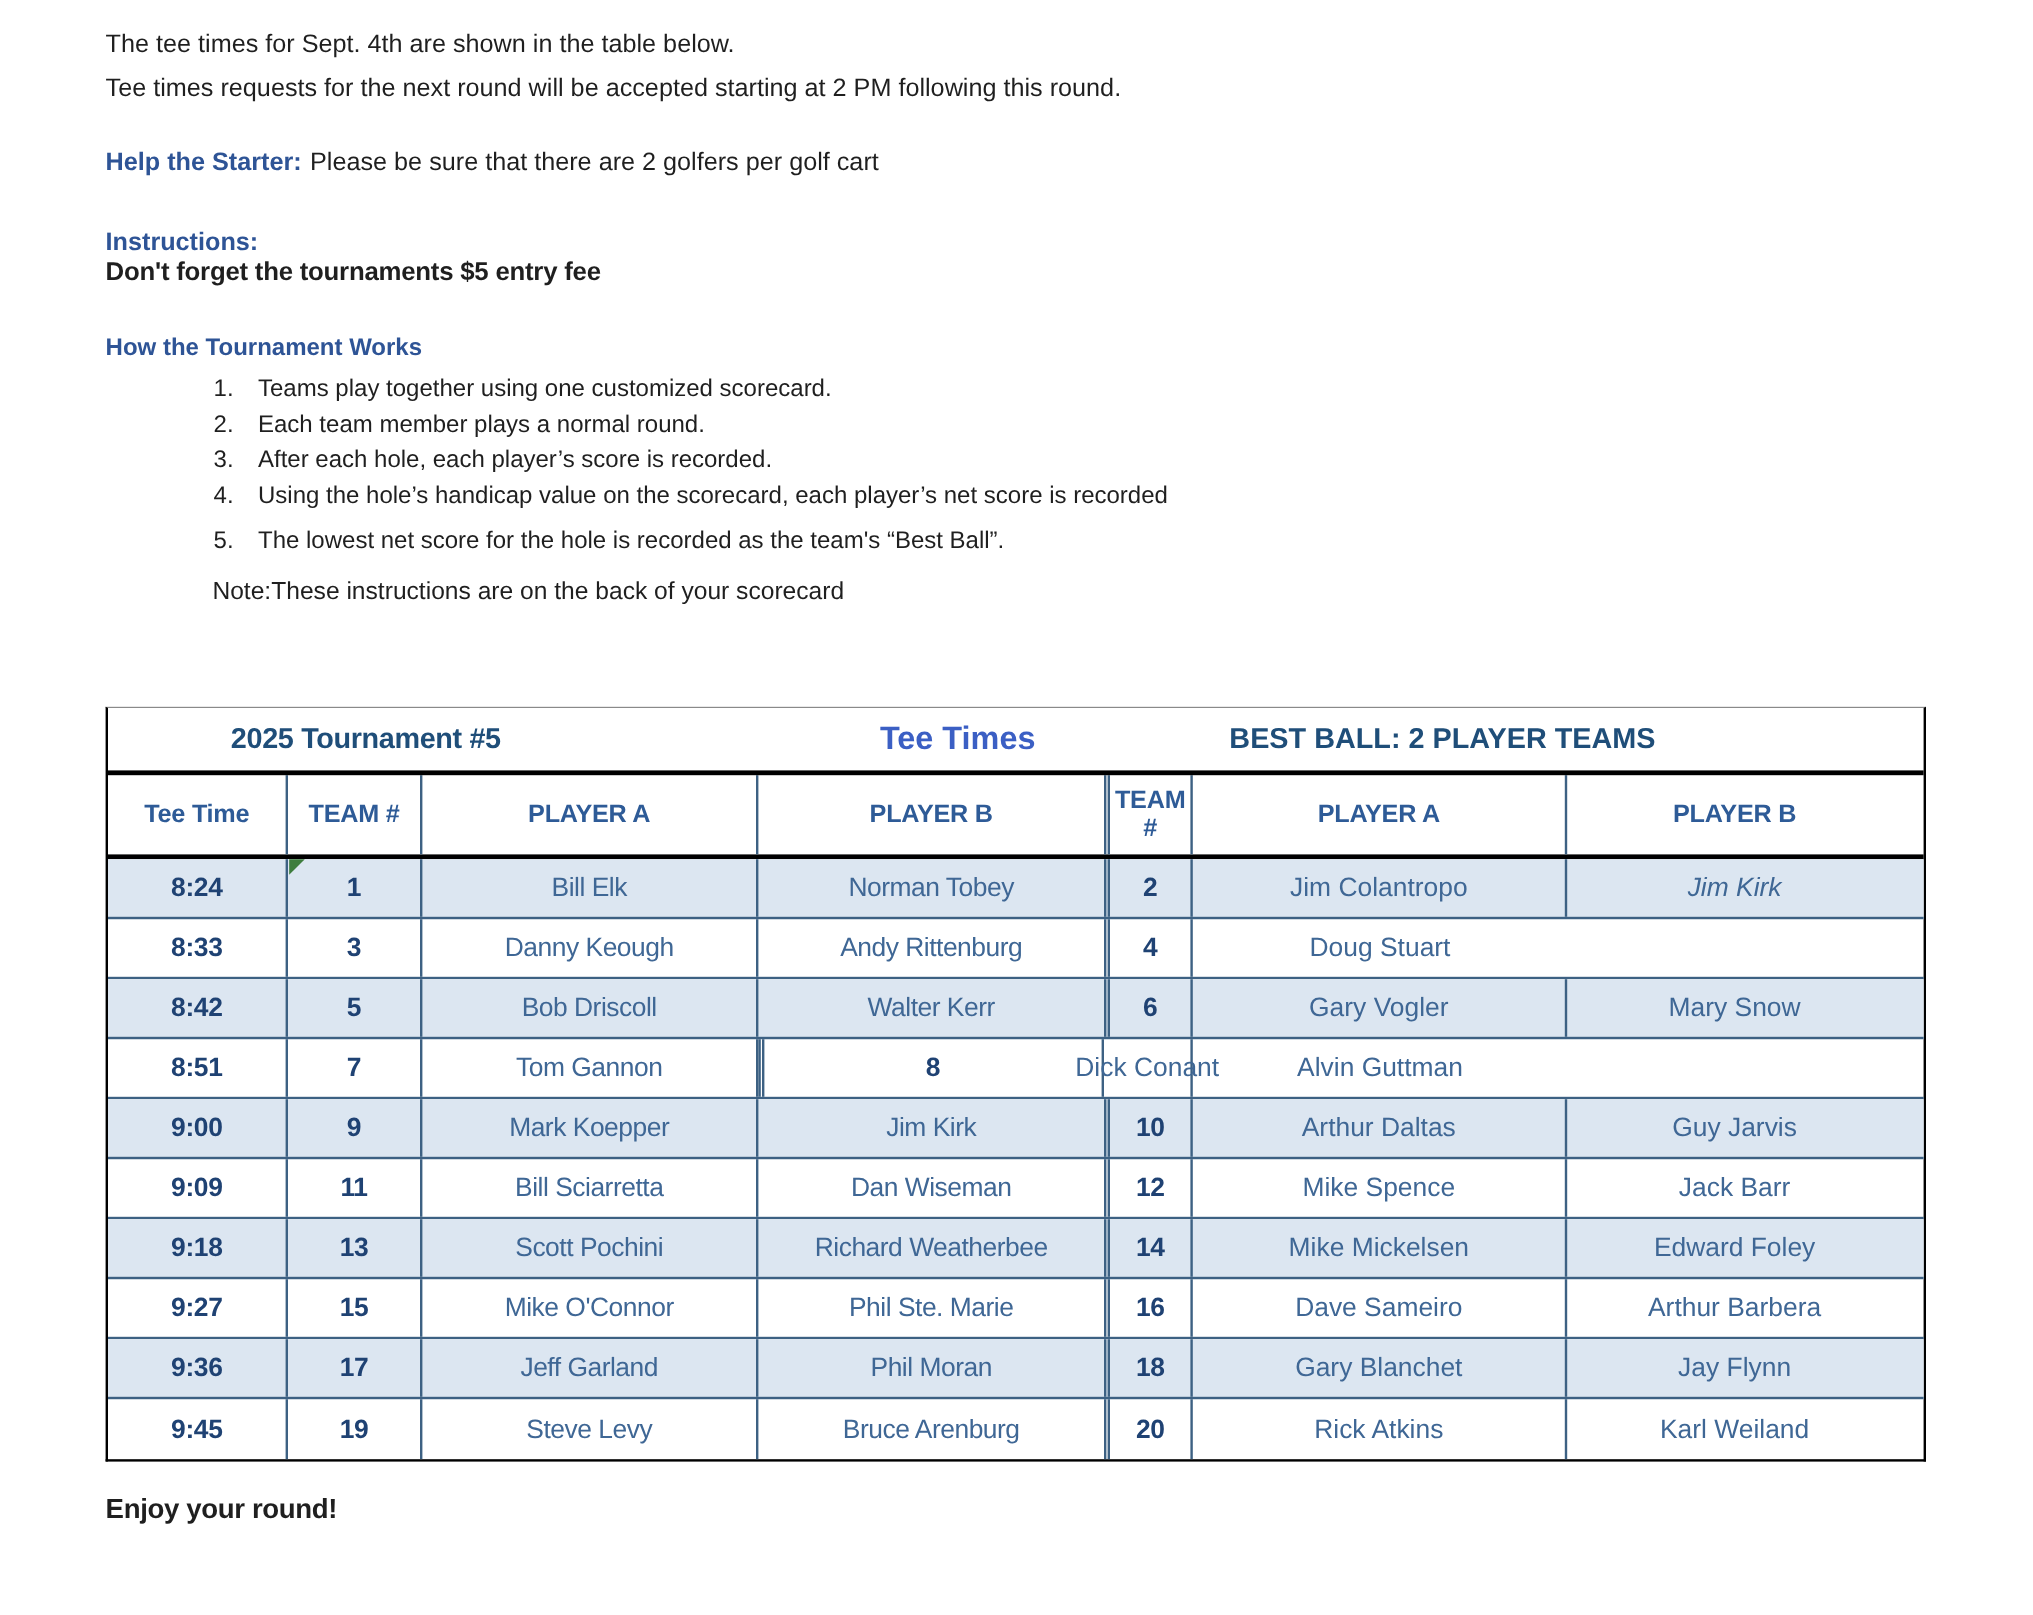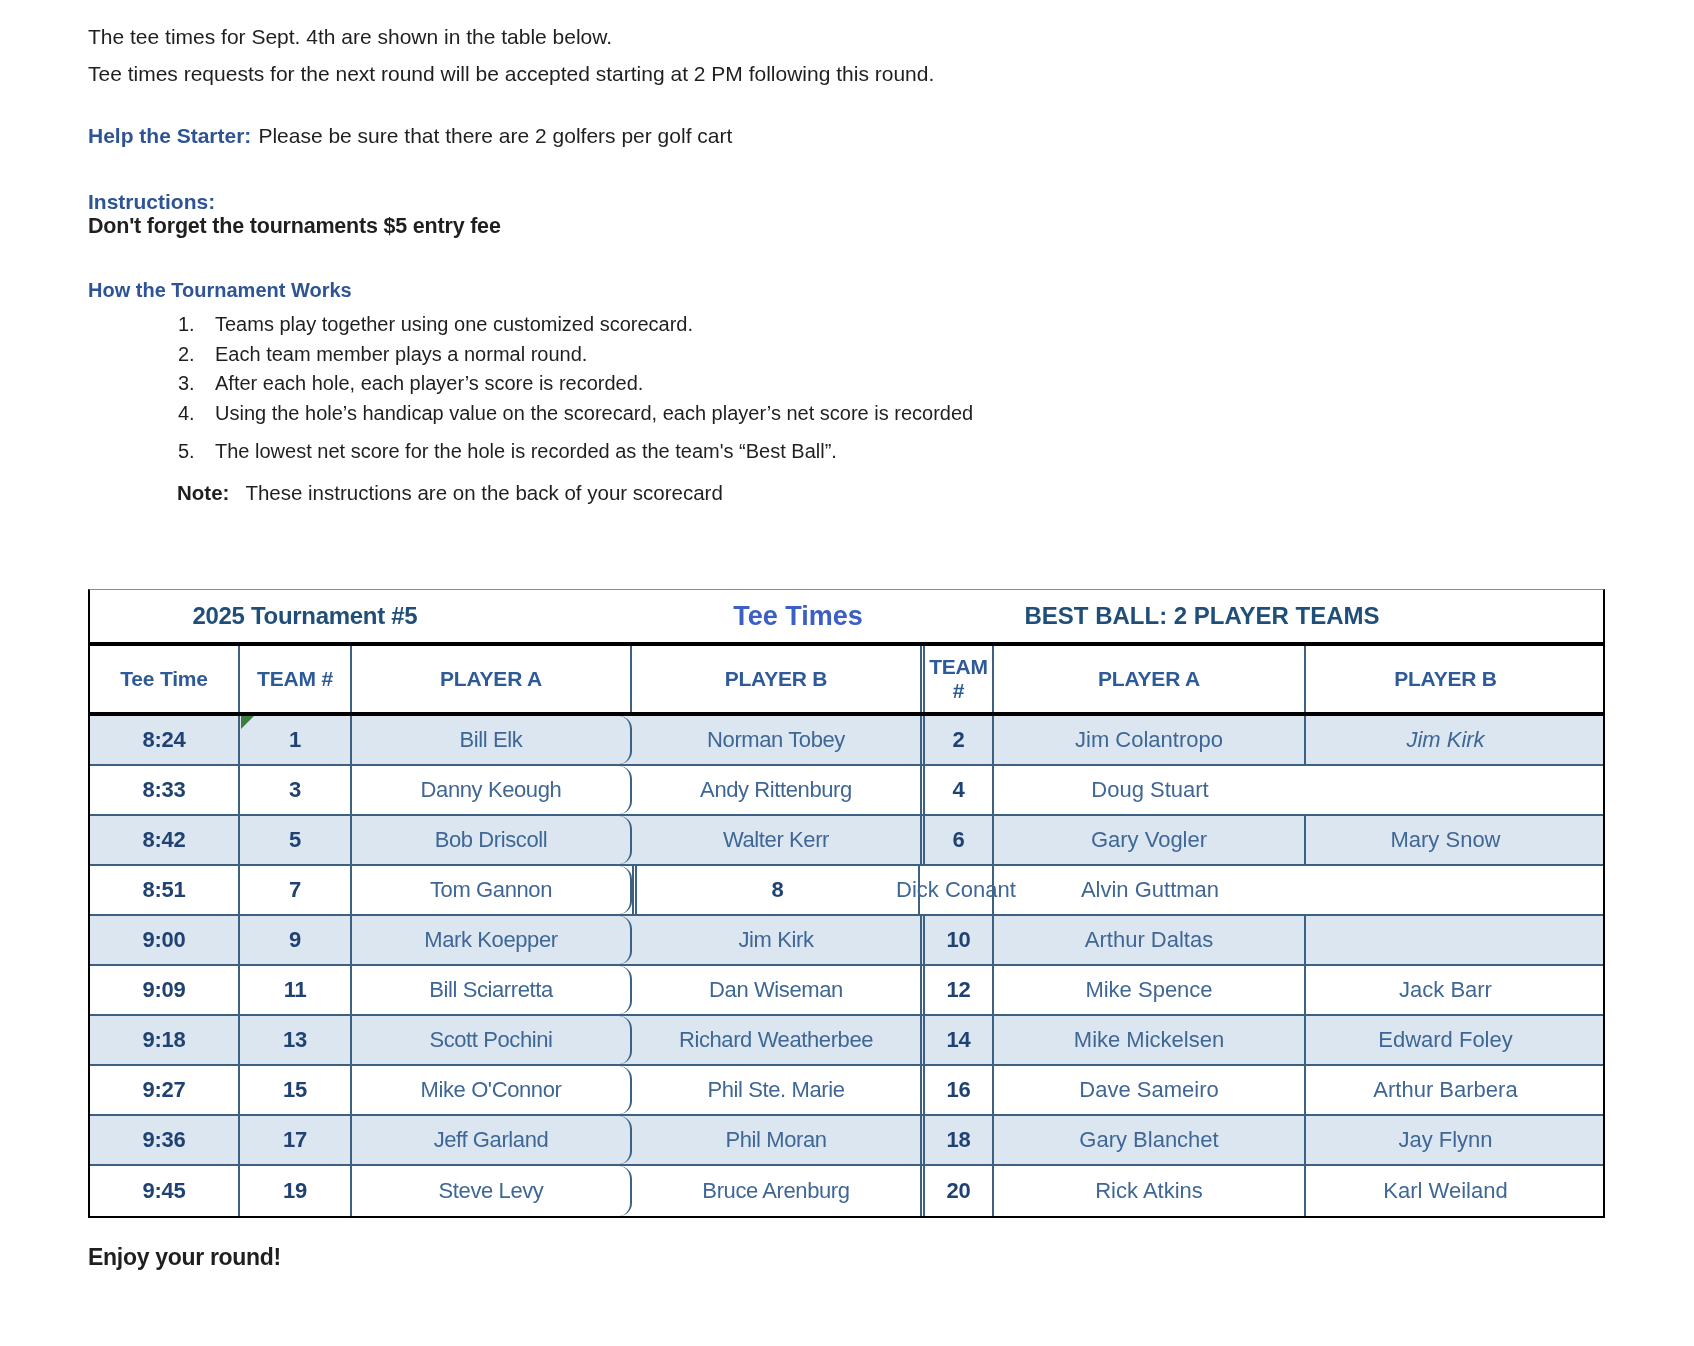--- a/index.html
+++ b/index.html
@@ -26,21 +26,21 @@
   .help-line{margin-top:32px;font-size:21px;}
   .blue-label{color:var(--heading-blue);font-weight:bold;margin-right:7px;}
   .instructions-heading{margin-top:42px;font-size:21px;font-weight:bold;color:var(--heading-blue);}
   .entry-fee{font-size:21.5px;font-weight:bold;letter-spacing:-0.2px;}
   .how-heading{margin-top:40px;font-size:20px;font-weight:bold;color:var(--heading-blue);}
   .steps{margin-top:8px;}
   .step{display:flex;font-size:20px;line-height:29.5px;margin-left:90px;}
   .step:last-child{margin-top:9px;}
   .step-num{width:37px;flex:none;}
   .note-line{margin-top:14px;margin-left:89px;font-size:20.5px;}
-  .note-label{font-weight:bold;margin-right:16px;}
+  .note-label{font-weight:normal;margin-right:0;}
 
   
   .tee-table{
     margin-top:84px;
     width:1517px;
     border:2px solid #000;
     border-top:1.5px solid #8a8a8a;
     background:#fff;
   }
   .title-row{
@@ -72,21 +72,21 @@
   .dcell{
     display:flex;align-items:center;justify-content:center;
     border-right:2px solid var(--grid-line);
     font-size:22px;color:var(--name-blue);
     position:relative;white-space:nowrap;
   }
   .dcell.c4{border-right:none;}
   .dcell.c5{border-left:5px double var(--grid-line);}
   .dcell.c7{border-right:none;}
   .dcell.cell-time,.dcell.cell-team{font-weight:bold;color:var(--num-navy);letter-spacing:-0.3px;}
-  .dcell.cell-name-l{letter-spacing:-0.4px;border-radius:13px;}
+  .dcell.cell-name-l{letter-spacing:-0.4px;}
   .dcell.italic{font-style:italic;}
   .flag{
     position:absolute;top:0;left:1px;width:0;height:0;
     border-top:13px solid #3e7d3e;border-right:13px solid transparent;
   }
   .footer-line{margin-top:26px;font-size:23px;font-weight:bold;letter-spacing:-0.3px;}
 </style>
 </head>
 <body>
 
@@ -181,20 +181,21 @@
     <div class="dcell c6 cell-name-r">Dick Conant</div>
     <div class="dcell c7 cell-name-r">Alvin Guttman</div>
   </div>
       <div class="grid-row data-row alt">
     <div class="dcell c1 cell-time">9:00</div>
     <div class="dcell c2 cell-team">9</div>
     <div class="dcell c3 cell-name-l">Mark Koepper</div>
     <div class="dcell c4 cell-name-l">Jim Kirk</div>
     <div class="dcell c5 cell-team">10</div>
     <div class="dcell c6 cell-name-r">Arthur Daltas</div>
+    <div class="dcell c7 cell-name-r">Guy Jarvis</div>
   </div>
       <div class="grid-row data-row">
     <div class="dcell c1 cell-time">9:09</div>
     <div class="dcell c2 cell-team">11</div>
     <div class="dcell c3 cell-name-l">Bill Sciarretta</div>
     <div class="dcell c4 cell-name-l">Dan Wiseman</div>
     <div class="dcell c5 cell-team">12</div>
     <div class="dcell c6 cell-name-r">Mike Spence</div>
     <div class="dcell c7 cell-name-r">Jack Barr</div>
   </div>

